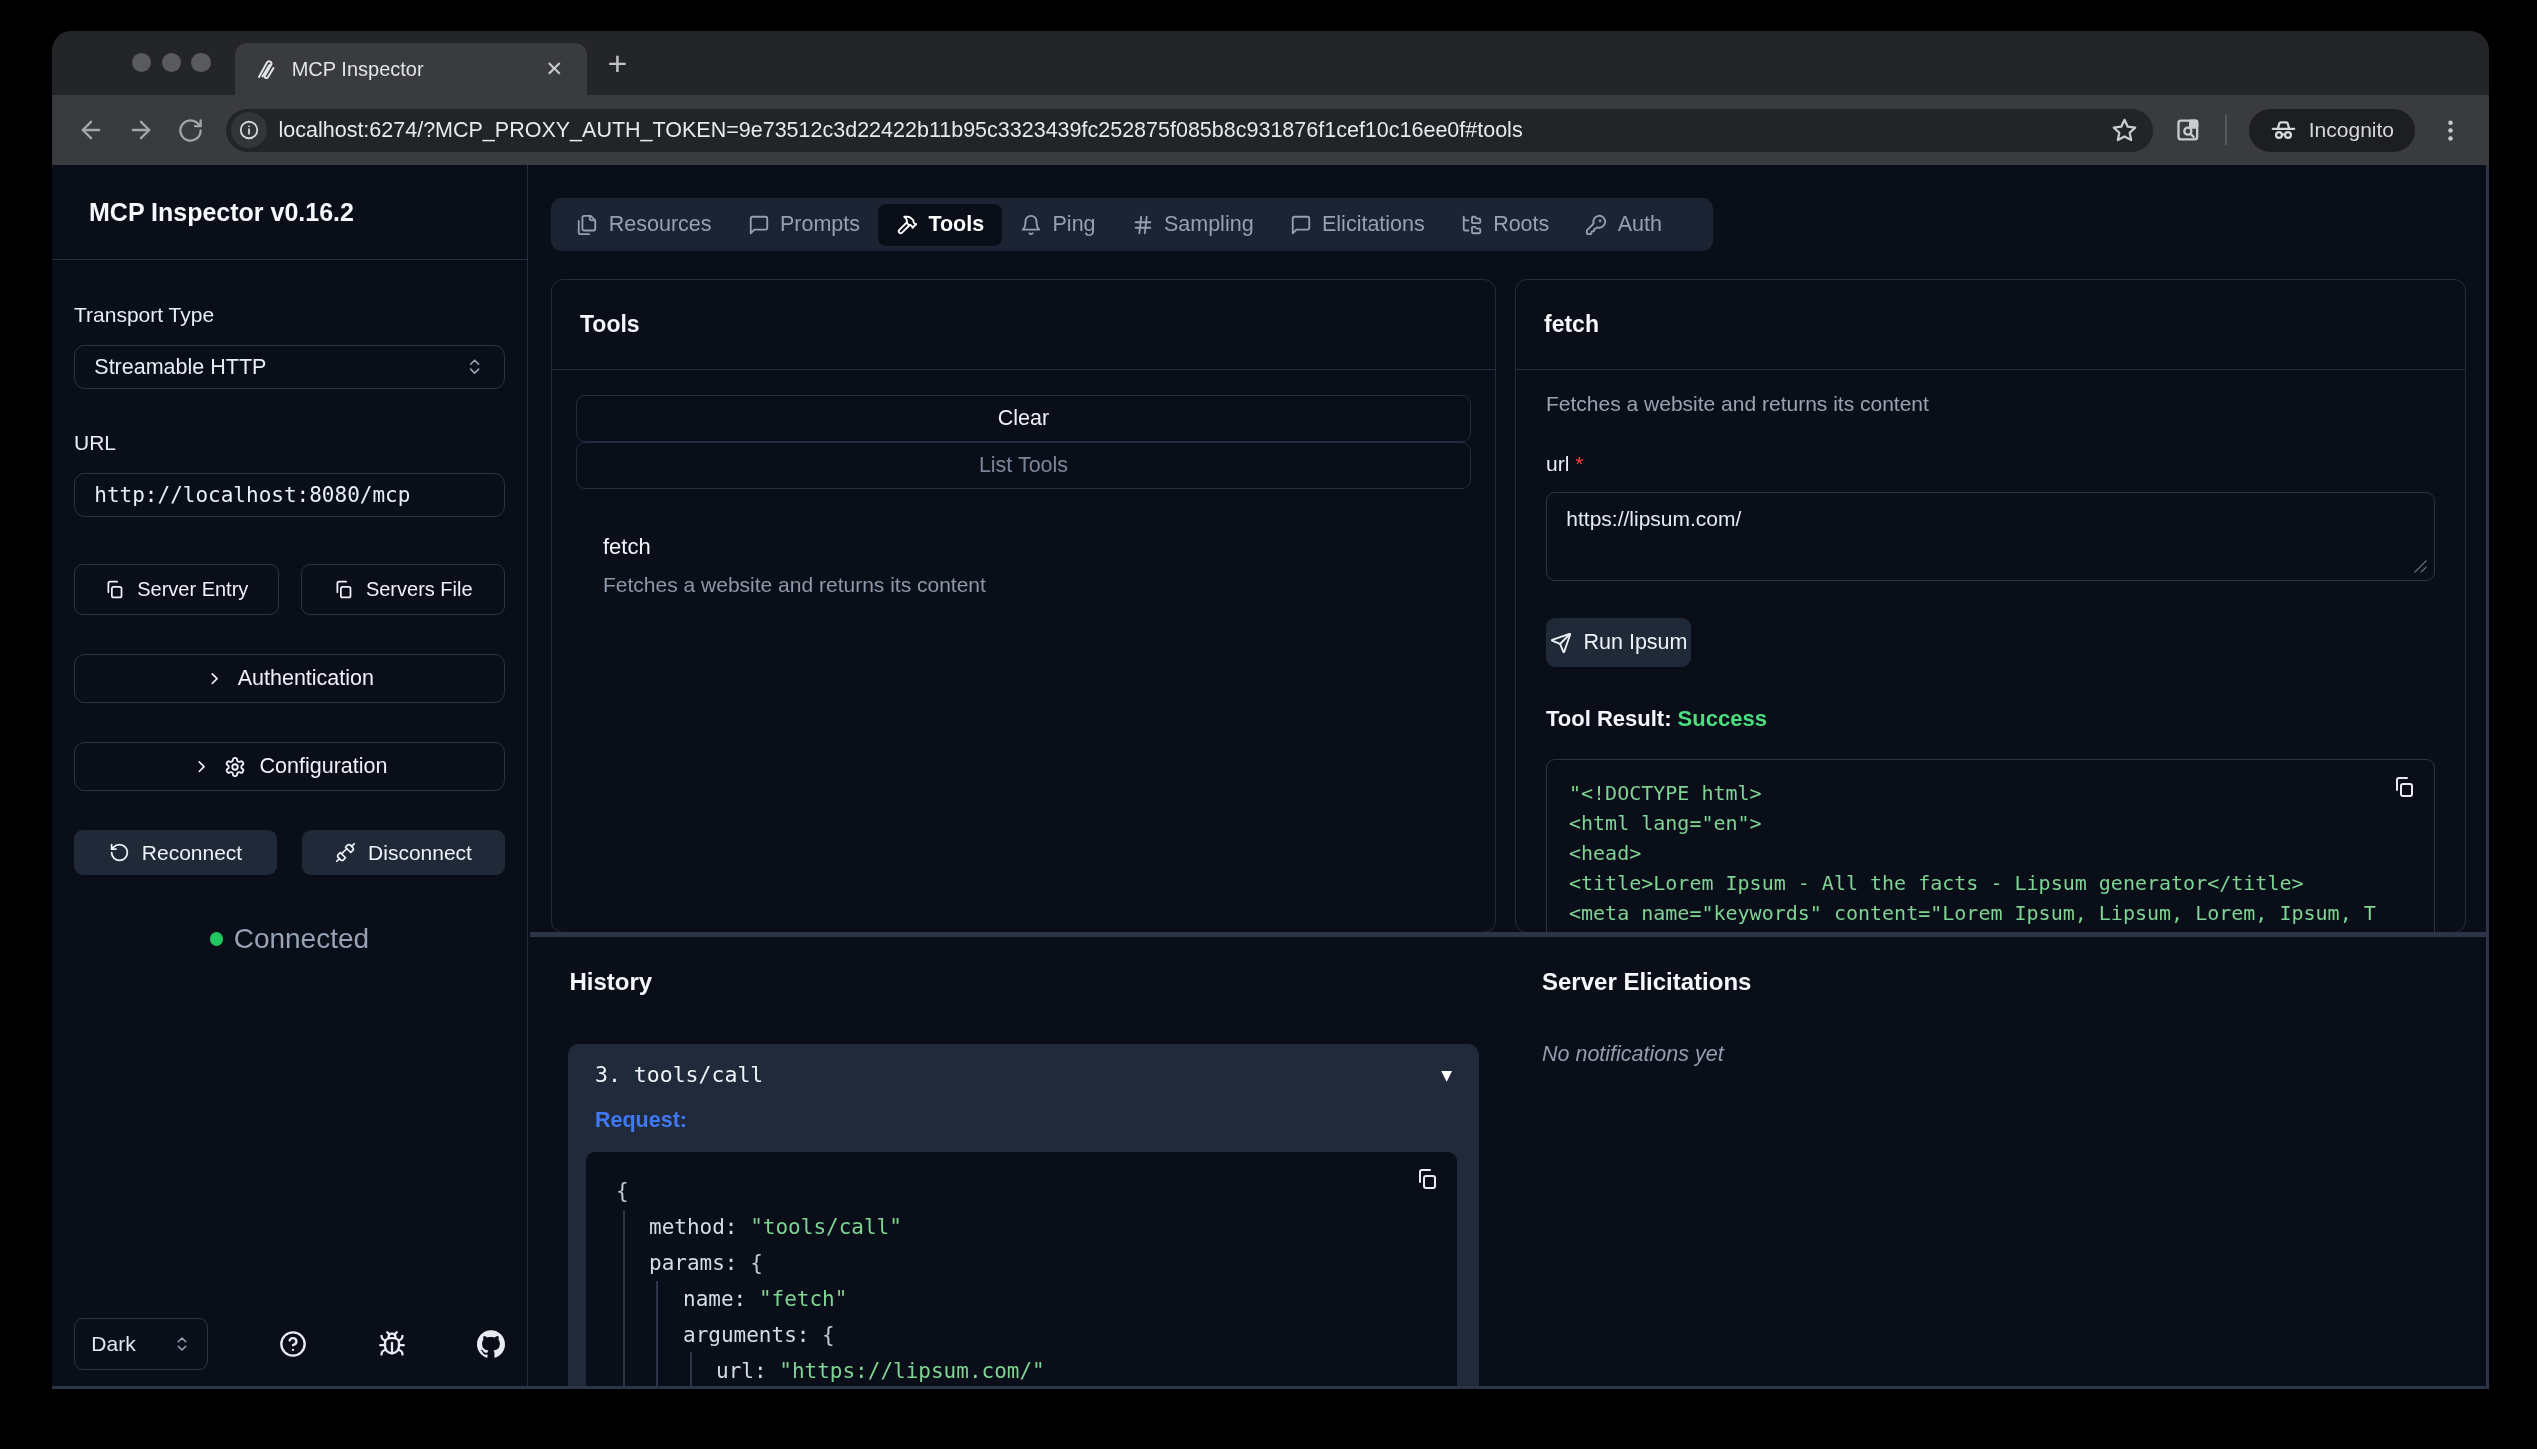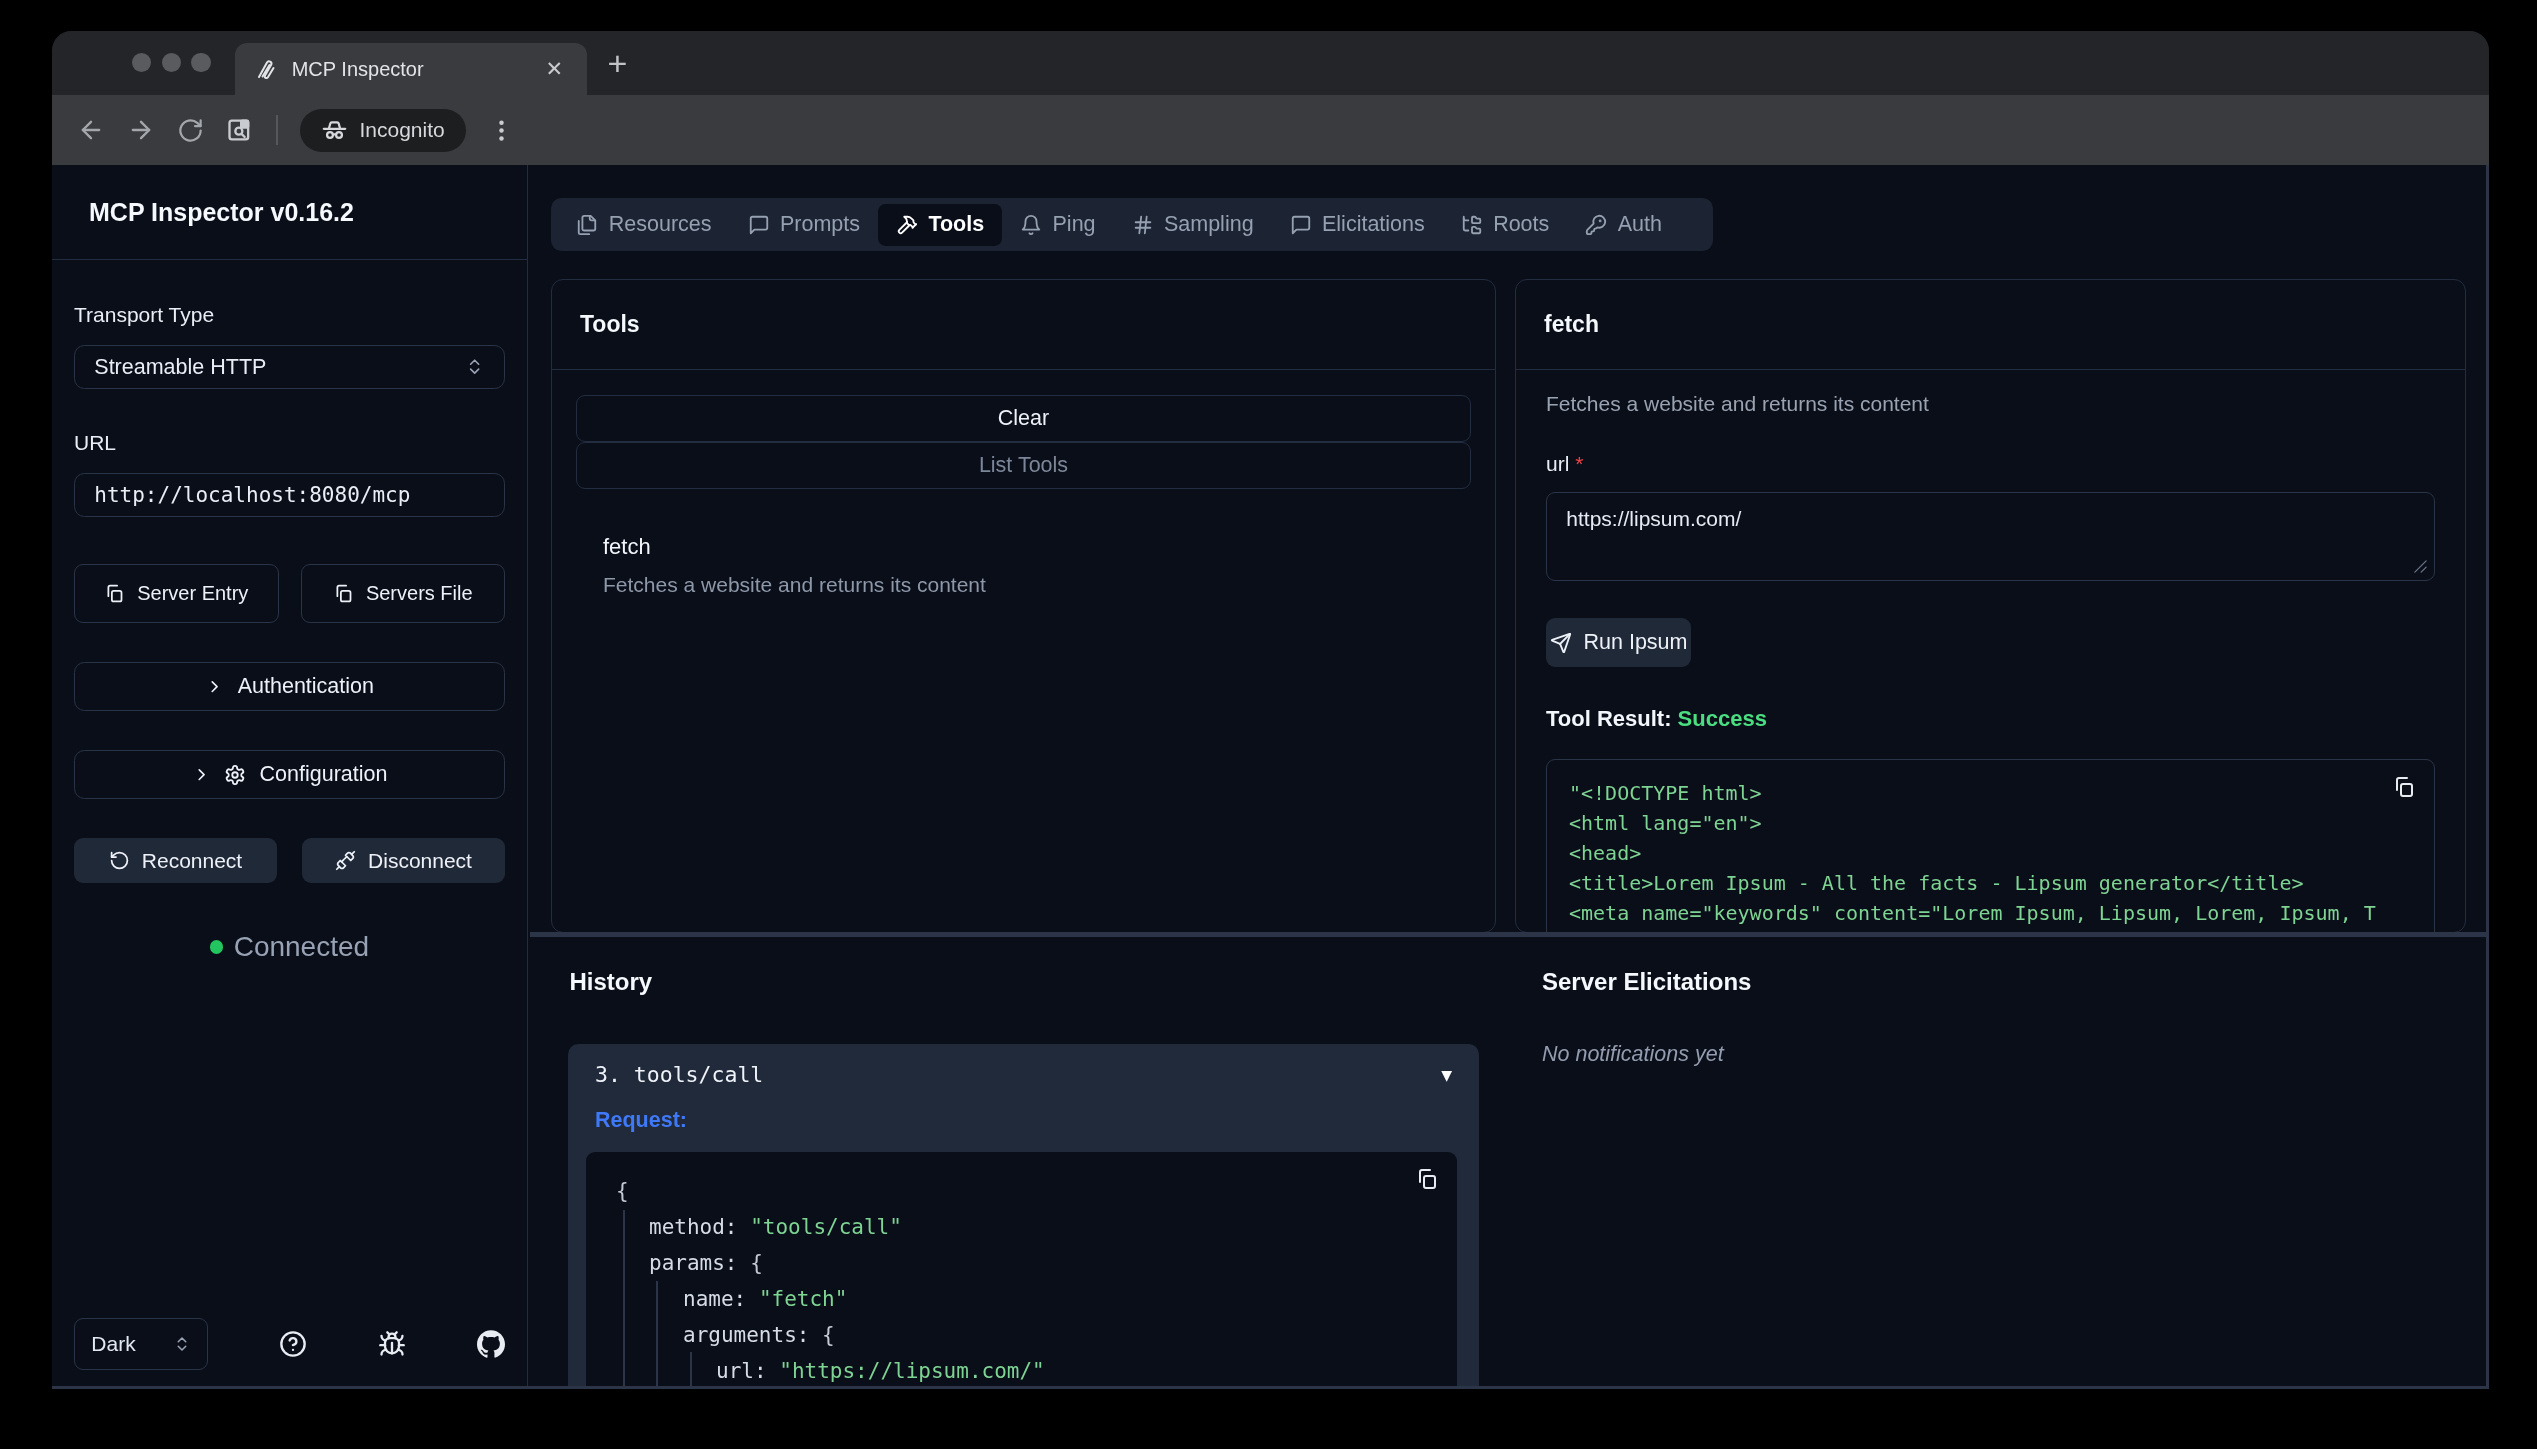--- a/index.html
+++ b/index.html
@@ -47,21 +47,21 @@
               font-size:25px; font-weight:700; color:#f5f8fc;
               border-bottom:1.5px solid #232d40; }
   .sb-body { padding:43px 22px 0; }
   .sb-label { font-size:21px; color:#e9eef5; margin-bottom:18px; }
   .sb-select, .sb-input { height:44px; border:1.5px solid #2a3447; border-radius:10.4px;
               display:flex; align-items:center; padding:0 19.3px; color:#e9eef5; font-size:21.5px; }
   .sb-select { justify-content:space-between; }
   .sb-input { font-family:"DejaVu Sans Mono", monospace; font-size:21px; }
   .sb-gap { height:42px; }
   .sb-row { display:flex; gap:22px; margin-top:47px; }
-  .sb-btn { flex:1; height:59px; border:1.5px solid #2a3447; border-radius:9px;
+  .sb-btn { flex:1; height:51px; border:1.5px solid #2a3447; border-radius:9px;
             display:flex; align-items:center; justify-content:center; gap:12px;
             color:#eef2f8; font-size:20px; background:transparent; }
   .sb-wide { margin-top:39px; height:49px; border:1.5px solid #2a3447; border-radius:10.4px;
              display:flex; align-items:center; justify-content:center; gap:13.4px;
              color:#eef2f8; font-size:21.5px; }
   .sb-actions { display:flex; gap:25px; margin-top:39px; }
   .sb-fill { flex:1; height:45px; background:#202938; border-radius:9px; display:flex;
              align-items:center; justify-content:center; gap:12px; color:#eef2f8; font-size:21px; }
   .status { margin-top:48px; display:flex; align-items:center; justify-content:center; gap:10.4px;
             color:#97a2b4; font-size:28px; }
@@ -172,20 +172,35 @@
           <path d="M5 12h14"></path>
           <path d="m12 5 7 7-7 7"></path>
         </svg>
     </span>
     <span class="nav-ic">
       <svg width="27" height="27" viewBox="0 0 24 24" fill="none" stroke="currentColor" stroke-width="2" stroke-linecap="round" stroke-linejoin="round">
           <path d="M21 12a9 9 0 1 1-3-6.7L21 8"></path>
           <path d="M21 3v5h-5"></path>
         </svg>
     </span>
+    <div class="omnibox">
+      <span class="site-info">
+        <svg width="22" height="22" viewBox="0 0 24 24" fill="none" stroke="currentColor" stroke-width="2" stroke-linecap="round">
+            <circle cx="12" cy="12" r="9"></circle>
+            <path d="M12 8h.01"></path>
+            <path d="M12 11v5"></path>
+          </svg>
+      </span>
+      <span class="url-text">localhost:6274/?MCP_PROXY_AUTH_TOKEN=9e73512c3d22422b11b95c3323439fc252875f085b8c931876f1cef10c16ee0f#tools</span>
+      <span class="star">
+        <svg width="27" height="27" viewBox="0 0 24 24" fill="none" stroke="currentColor" stroke-width="2" stroke-linejoin="round">
+            <path d="m12 2.5 2.9 6.1 6.6.8-4.9 4.6 1.3 6.5L12 17.3l-5.9 3.2 1.3-6.5L2.5 9.4l6.6-.8Z"></path>
+          </svg>
+      </span>
+    </div>
     <span class="nav-ic">
       <svg width="28" height="28" viewBox="0 0 24 24" fill="none" stroke="#c9ccd0" stroke-width="2" stroke-linecap="round" stroke-linejoin="round">
           <rect x="3" y="4" width="16" height="16" rx="2"></rect>
           <rect x="13" y="4" width="6" height="6" rx="1" fill="#c9ccd0"></rect>
           <circle cx="11" cy="13" r="3"></circle>
           <path d="m13.5 15.5 2.5 2.5"></path>
         </svg>
     </span>
     <span class="sep"></span>
     <div class="incog">

